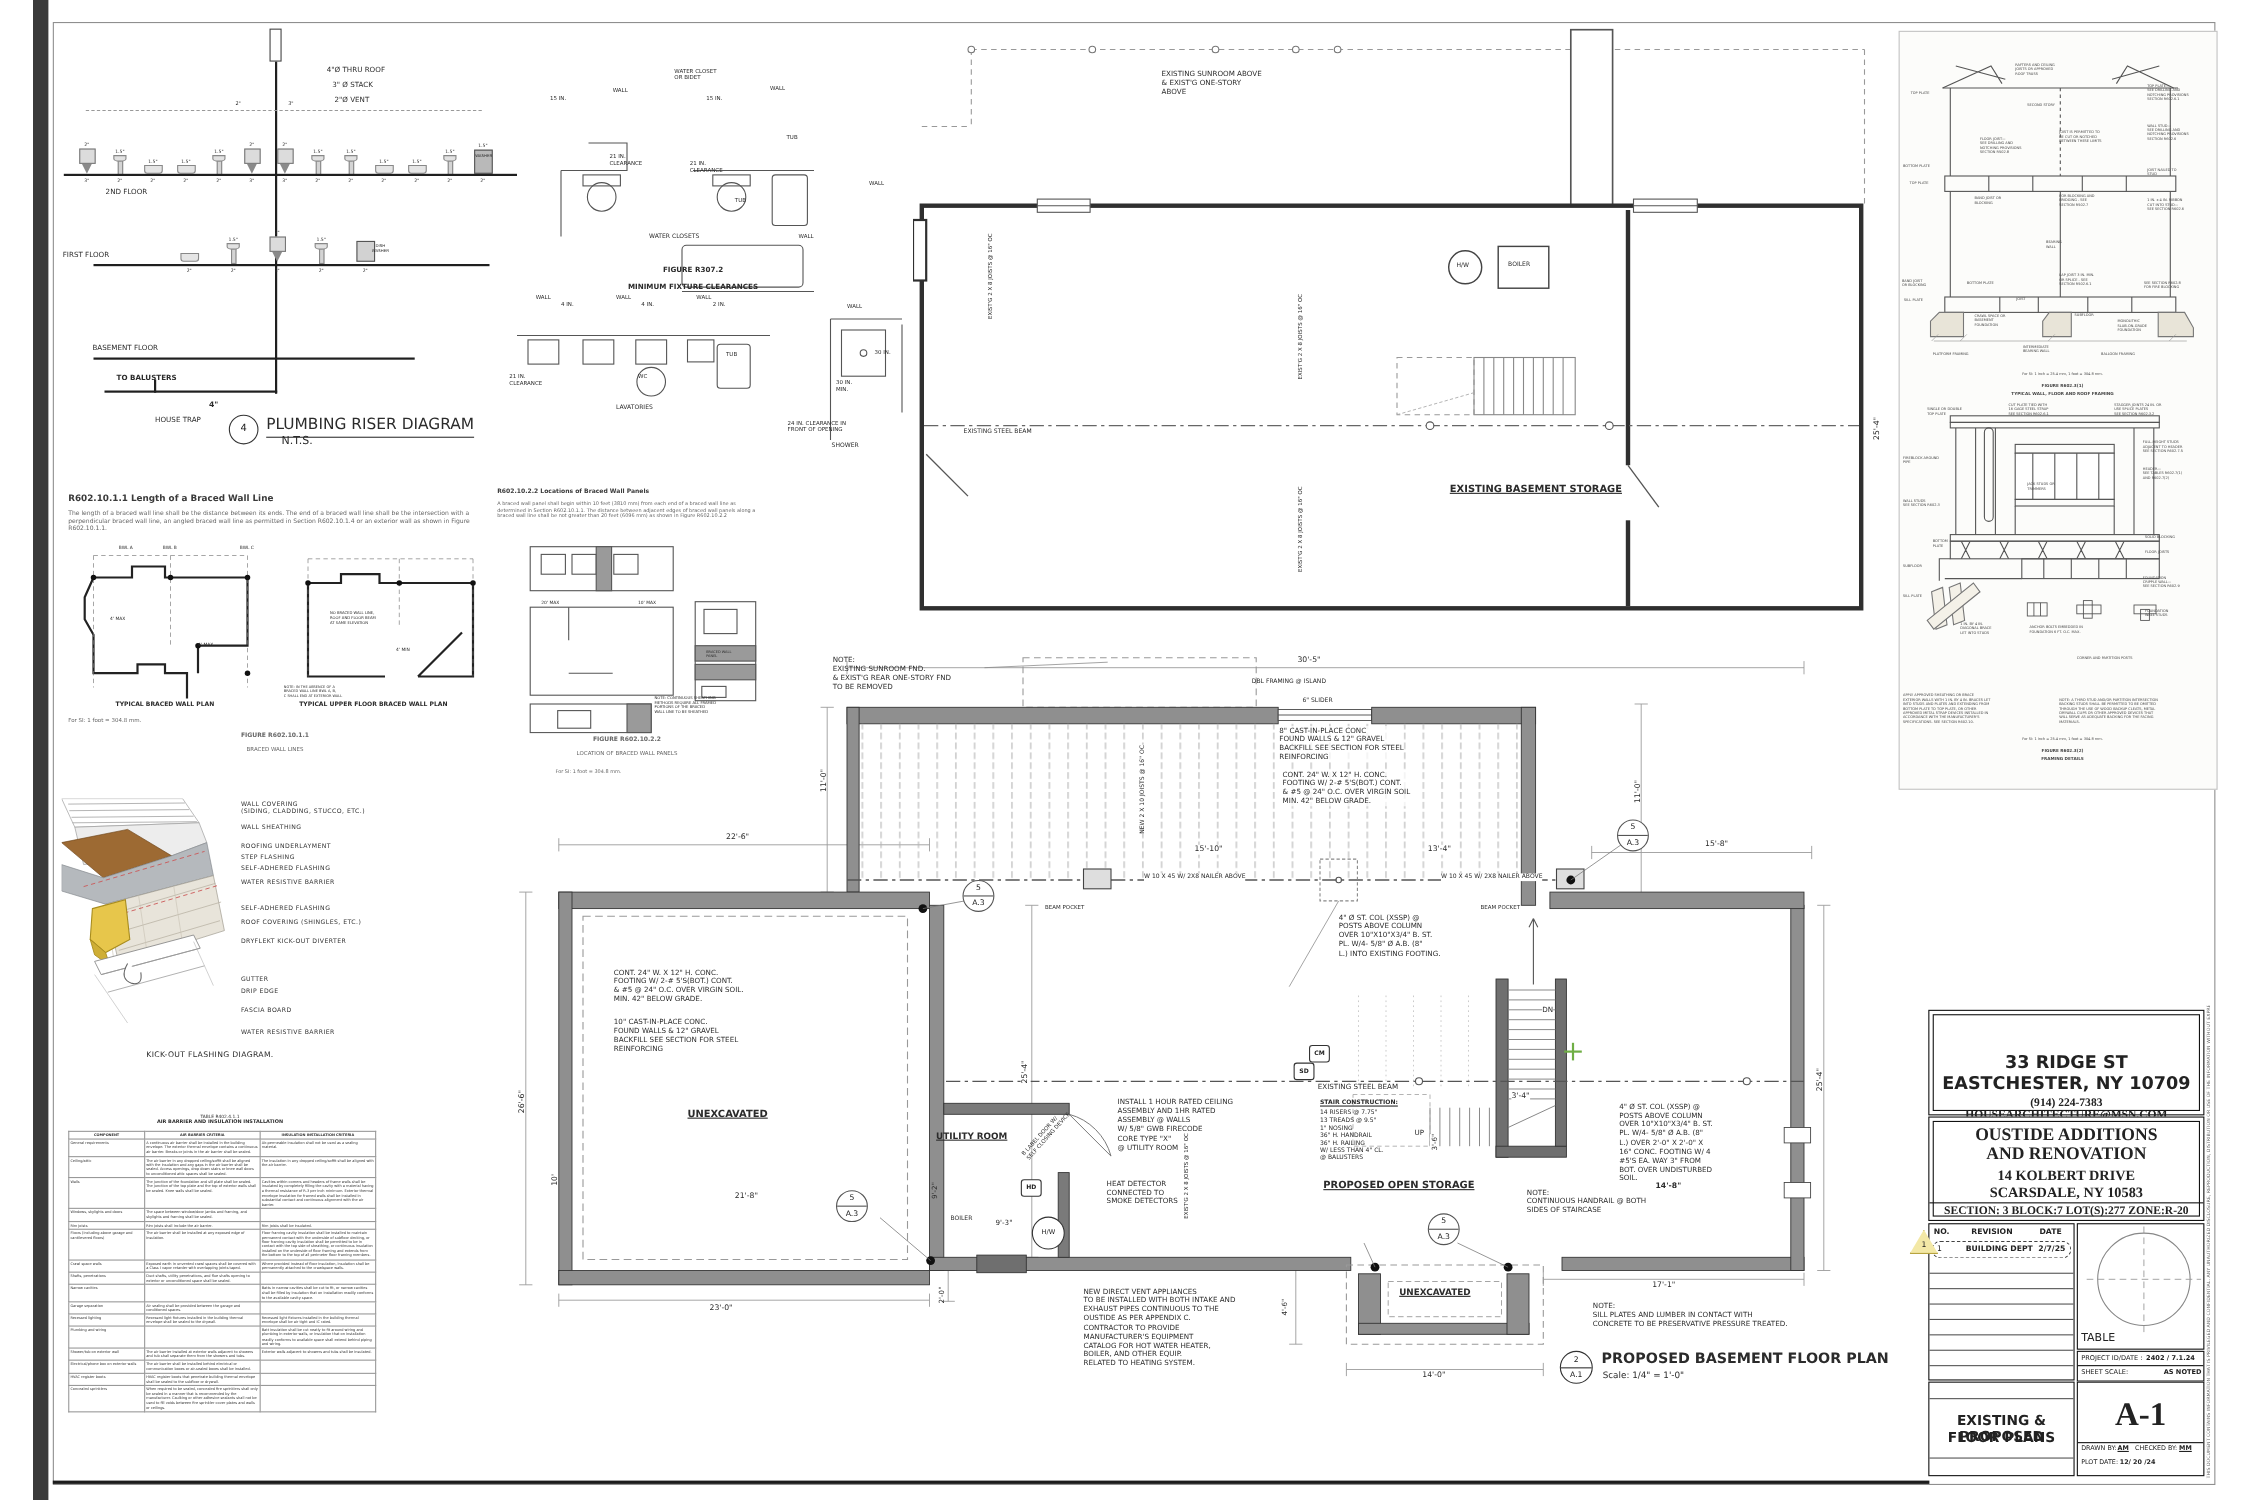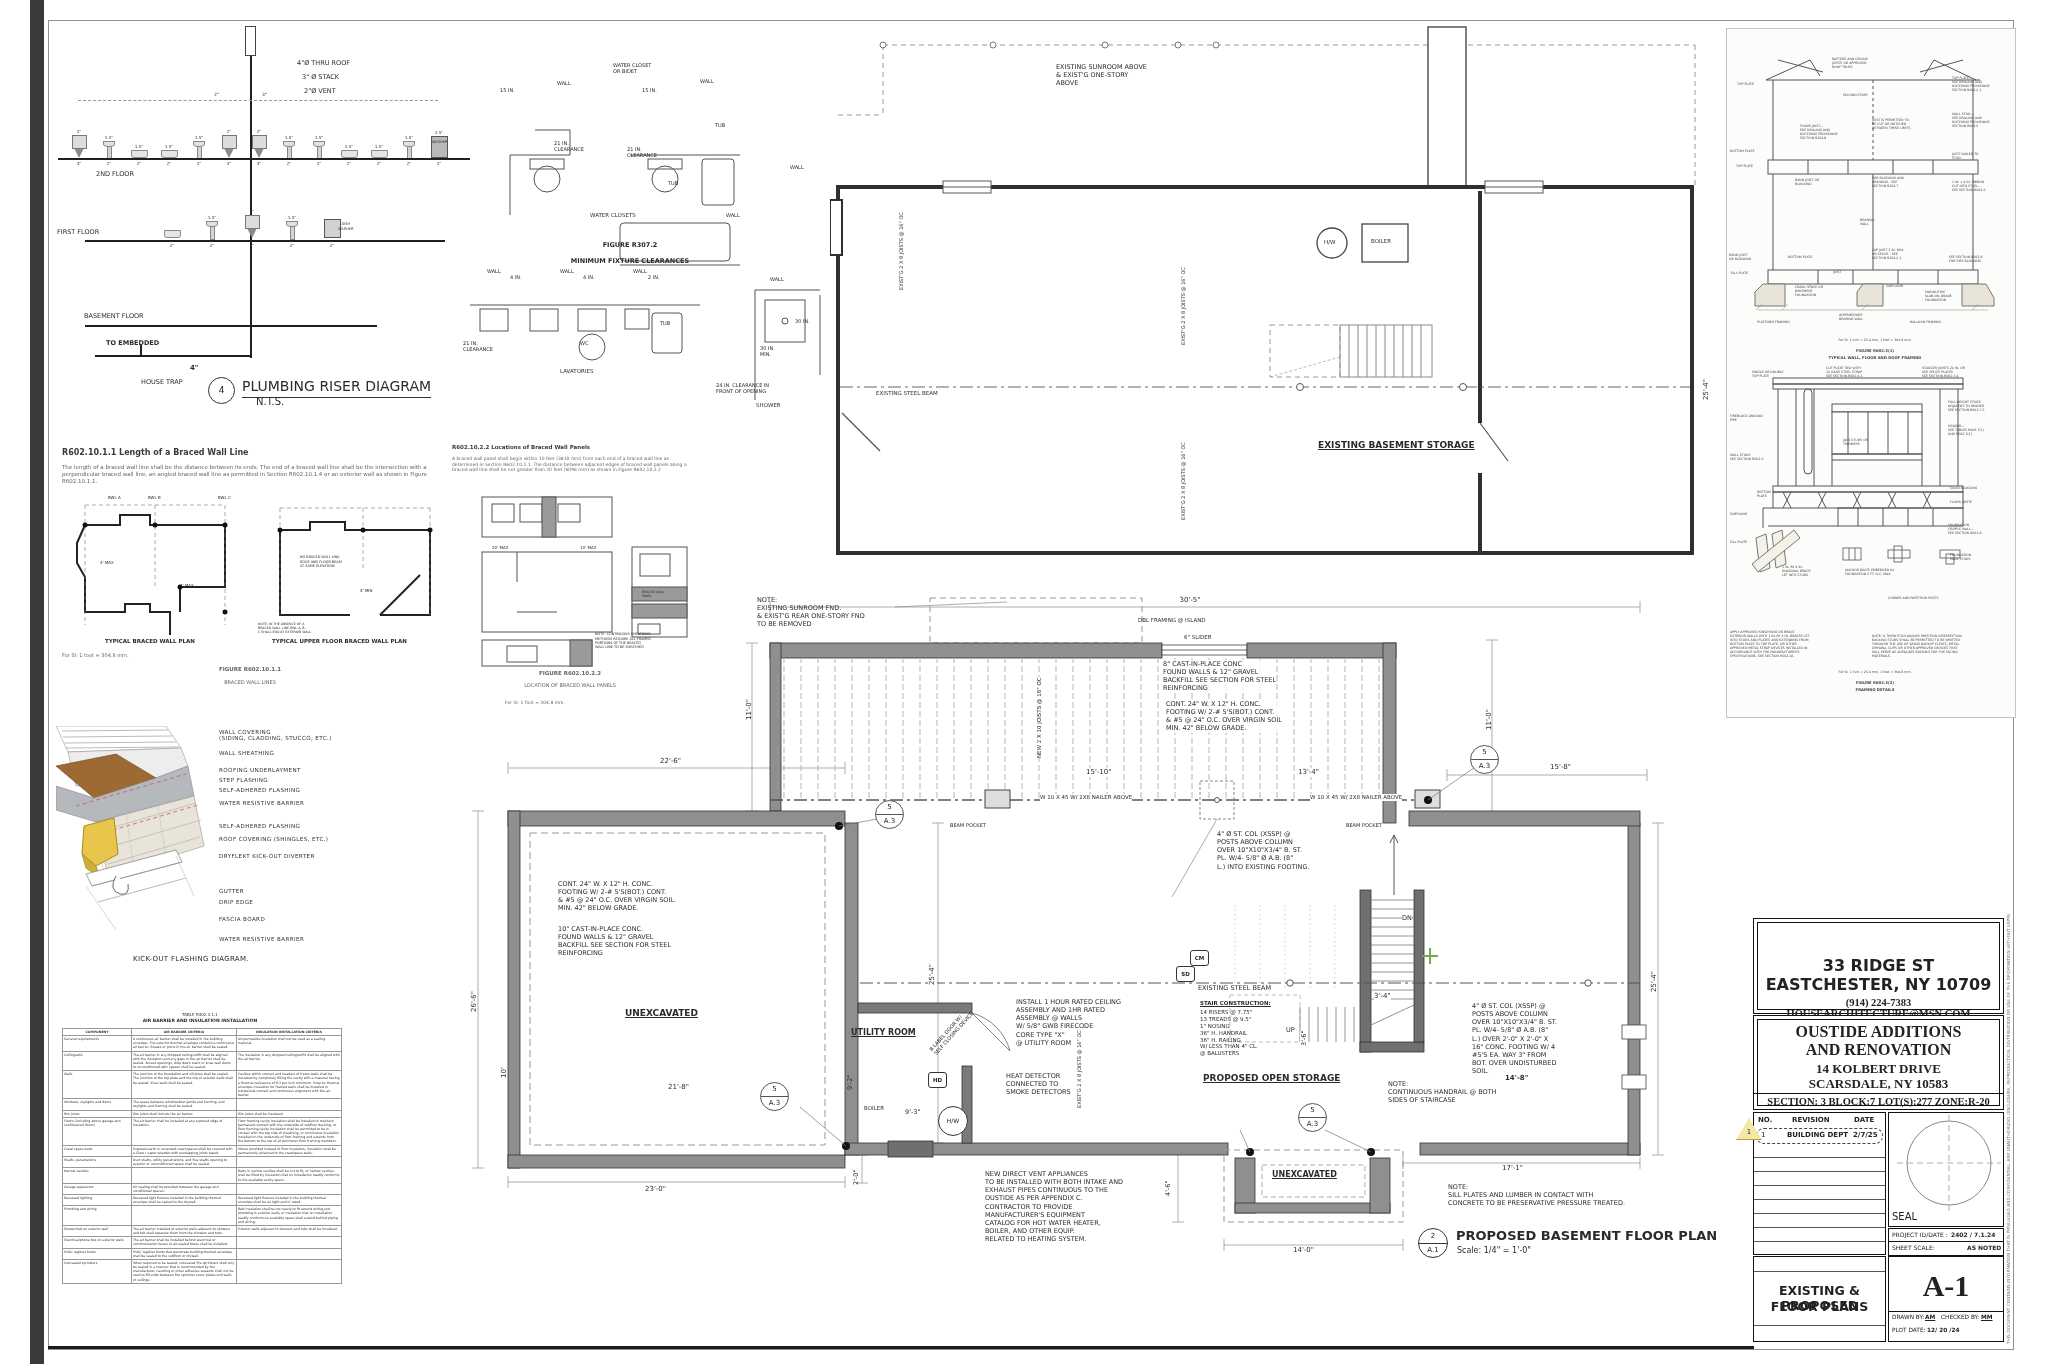--- a/index.html
+++ b/index.html
@@ -207,21 +207,21 @@
   <div class="hl" style="left:85px;top:325px;width:292px"></div>
   <div class="hl" style="left:95px;top:355px;width:157px;height:2px"></div>
   <div class="vl" style="left:140px;top:345px;height:12px"></div>
 
   <span class="lb s65" style="left:297px;top:59px">4"Ø THRU ROOF</span>
   <span class="lb s65" style="left:302px;top:73px">3" Ø STACK</span>
   <span class="lb s65" style="left:304px;top:87px">2"Ø VENT</span>
   <span class="lb s65" style="left:96px;top:170px">2ND FLOOR</span>
   <span class="lb s65" style="left:57px;top:228px">FIRST FLOOR</span>
   <span class="lb s65" style="left:84px;top:312px">BASEMENT FLOOR</span>
-  <span class="lb s65 b" style="left:106px;top:339px">TO EMBEDDED</span>
+  <span class="lb s65 b" style="left:106px;top:339px">TO BALUSTERS</span>
   <span class="lb s65" style="left:141px;top:378px">HOUSE TRAP</span>
   <span class="lb s7 b" style="left:190px;top:364px">4"</span>
   <div class="circ" style="left:208px;top:377px;width:25px;height:25px;line-height:25px;font-size:9px">
     <span>4</span>
   </div>
   <span class="lb s14" style="left:242px;top:378px;border-bottom:1px solid #333;padding-bottom:1px">PLUMBING RISER DIAGRAM</span>
   <span class="lb s10" style="left:256px;top:396px">N.T.S.</span>
 
   <svg class="abs" style="left:470px;top:55px" width="360" height="370" viewBox="0 0 360 370">
     <g stroke="#555" stroke-width="1" fill="none">
@@ -1056,21 +1056,21 @@
   </div>
   <div class="tri" style="left:1736px;top:1118px">
     <span>1</span>
   </div>
   <div class="tbbox" style="left:1888px;top:1112px;width:114px;height:113px">
     <svg width="114" height="113">
       <circle cx="60" cy="50" r="42" fill="none" stroke="#888" stroke-width="1"></circle>
       <line x1="60" y1="2" x2="60" y2="100" stroke="#999" stroke-width=".8" stroke-dasharray="6 4"></line>
       <line x1="8" y1="50" x2="112" y2="50" stroke="#999" stroke-width=".8" stroke-dasharray="6 4"></line>
     </svg>
-    <span class="abs" style="left:3px;top:98px;font-size:10px">SEAL</span>
+    <span class="abs" style="left:3px;top:98px;font-size:10px">TABLE</span>
   </div>
   <div class="tbbox" style="left:1888px;top:1228px;width:114px;height:26px">
     <span class="abs" style="left:3px;top:2px;font-size:6px">PROJECT ID/DATE :</span>
     <span class="abs" style="left:62px;top:2px;font-size:6px;font-weight:bold">2402 / 7.1.24</span>
     <div class="abs" style="left:0;top:12px;width:100%;border-top:.8px solid #111"></div>
     <span class="abs" style="left:3px;top:15px;font-size:6px">SHEET SCALE:</span>
     <span class="abs" style="left:78px;top:15px;font-size:6px;font-weight:bold">AS NOTED</span>
   </div>
   <div class="tbbox" style="left:1753px;top:1256px;width:131px;height:84px">
     <div class="abs" style="left:0;top:14px;width:100%;border-top:.7px solid #555"></div>

